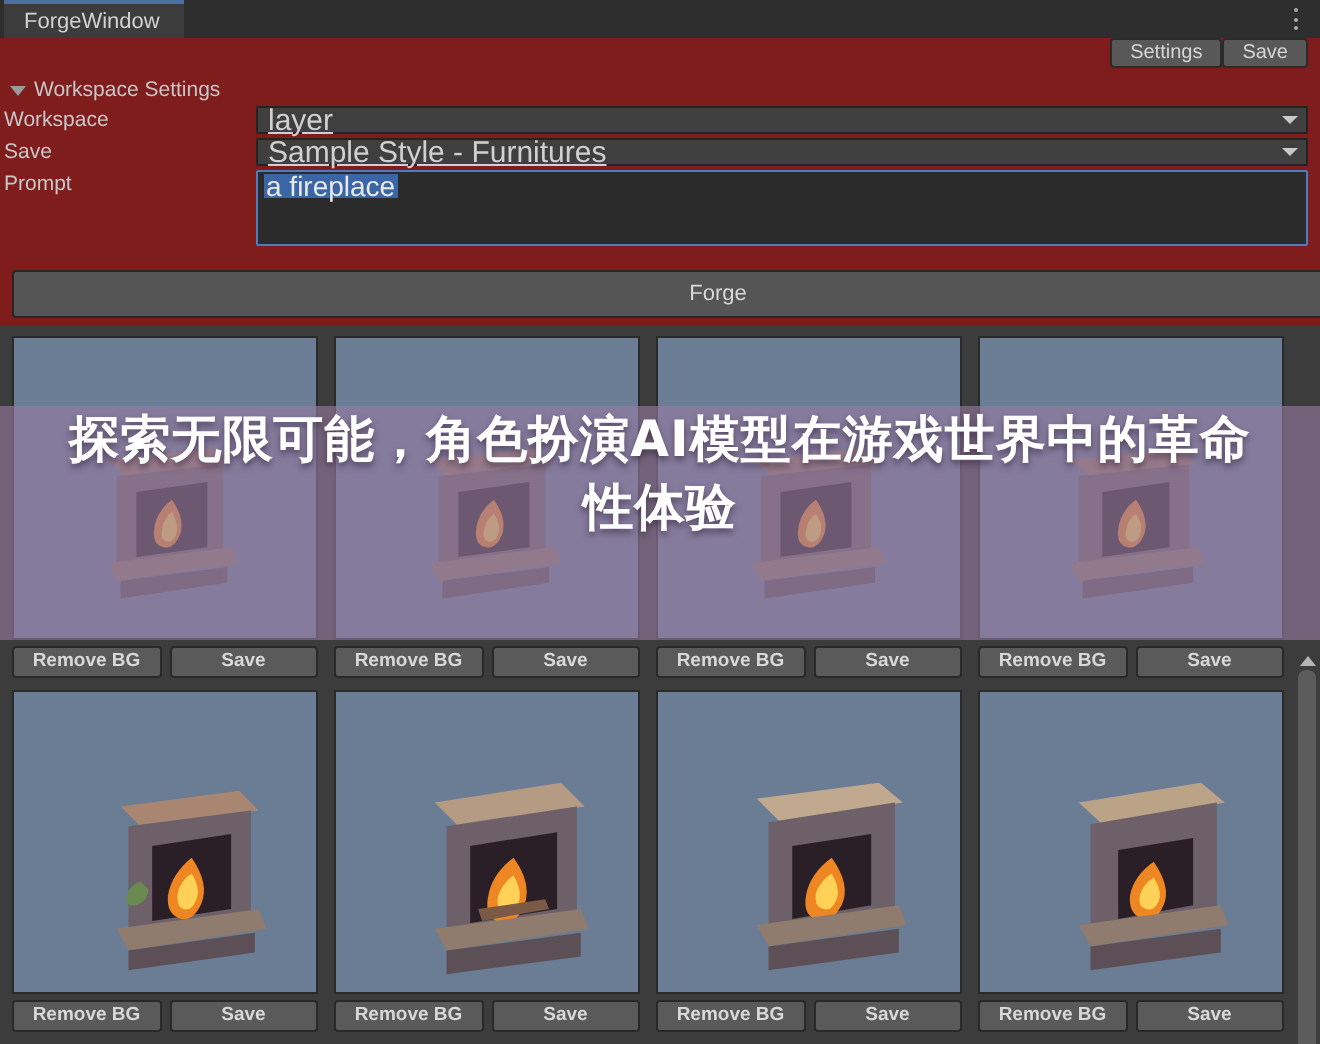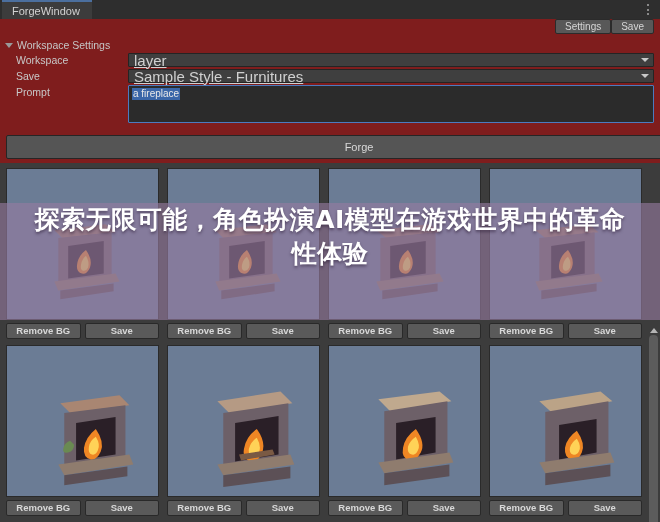--- a/index.html
+++ b/index.html
@@ -31,30 +31,30 @@
         line-height:1;}
 
   
   .panel{position:absolute;left:0;top:38px;width:660px;}
   .foldout{display:flex;align-items:center;height:14px;padding-left:5px;color:#c6c6c6;font-size:10.5px;}
   .fold-arrow{width:9px;height:9px;margin-right:3px;position:relative;}
   .fold-arrow:after{content:"";position:absolute;left:0;top:2px;
       border-left:4px solid transparent;border-right:4px solid transparent;
       border-top:5px solid #9a9a9a;}
   .row{display:flex;align-items:flex-start;height:15px;margin-top:1px;}
-  .row-label{width:128px;padding-left:16px;box-sizing:border-box;color:#c8c8c8;font-size:10.5px;line-height:15px;}
+  .row-label{width:128px;padding-left:2px;box-sizing:border-box;color:#c8c8c8;font-size:10.5px;line-height:15px;}
   .dropdown{flex:1;margin-right:6px;height:14px;background:#3f3f3f;border:1px solid #242424;
             border-radius:1px;display:flex;align-items:center;justify-content:space-between;
             padding:0 4px 0 5px;box-sizing:border-box;color:#d0d0d0;font-size:15px;text-decoration:underline;}
   .chev{width:0;height:0;border-left:4px solid transparent;border-right:4px solid transparent;
         border-top:4px solid #c9c9c9;}
   .prompt-row{height:40px;align-items:flex-start;}
   .textarea{flex:1;margin-right:6px;height:38px;background:#2b2b2b;border:1px solid #4b7bc0;
             border-radius:1px;padding:1px 3px;box-sizing:border-box;}
-  .sel{background:#3a66a8;color:#e9e9e9;font-size:10px;padding:0 1px;display:inline-block;line-height:12px;}
+  .sel{background:#3a66a8;color:#e9e9e9;font-size:14px;padding:0 1px;display:inline-block;line-height:12px;}
 
   
   .forge{position:absolute;left:6px;top:135px;width:648px;height:22px;
          background:#555;border:1px solid #262626;border-radius:2px;
          display:flex;align-items:center;justify-content:center;color:#d9d9d9;font-size:11px;padding-left:28px;}
 
   
   .results{position:absolute;left:0;top:163px;width:660px;height:359px;background:#3c3c3c;font-weight:bold;}
   .grid-row{position:absolute;left:6px;width:641px;}
   .cards{display:flex;gap:8px;}

